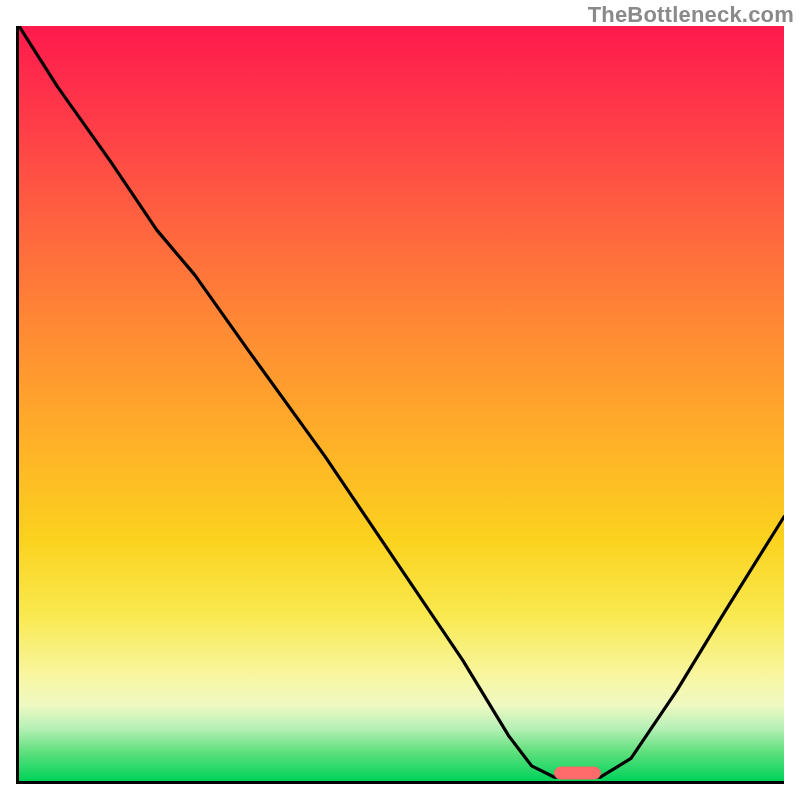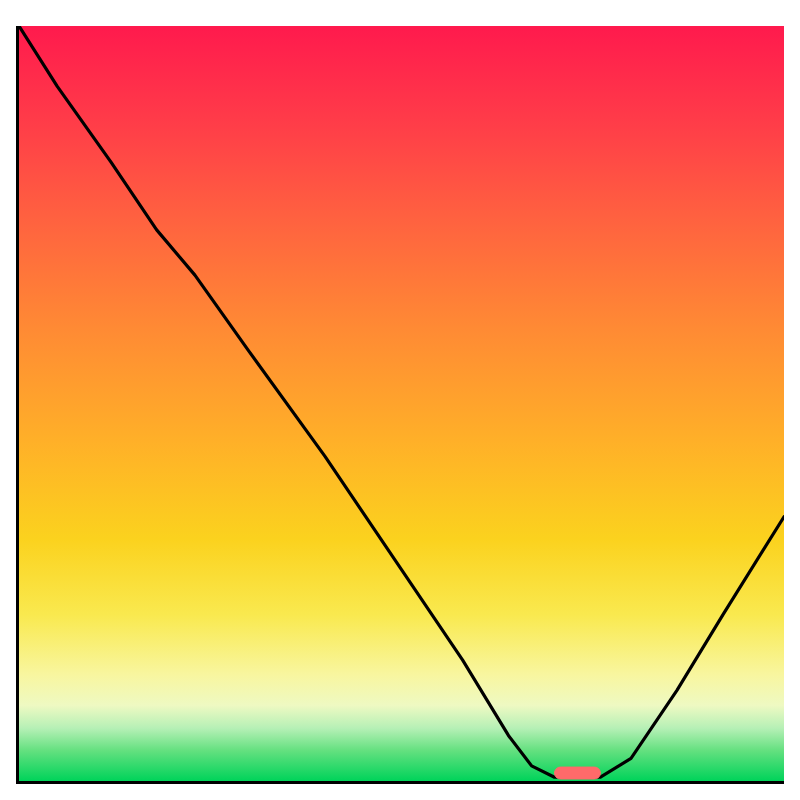--- a/index.html
+++ b/index.html
@@ -71,20 +71,21 @@
   }
   .marker {
     fill: #ff6a6a;
     stroke: #ff6a6a;
   }
 </style>
 </head>
 <body>
 
 <div class="chart-wrap">
+  <div class="watermark">TheBottleneck.com</div>
 
   <div class="plot-frame">
     <div class="gradient-bg"></div>
     <svg class="overlay" viewBox="0 0 768 758" preserveAspectRatio="none">
       <path id="curve-path" class="curve" d="M0.0 0.0 L38.4 60.6 L92.2 136.4 L138.2 204.7 L176.6 250.1 L230.4 325.9 L307.2 432.1 L384.0 545.8 L445.4 636.7 L491.5 712.5 L514.6 742.8 L537.6 754.2 L583.7 754.2 L614.4 735.3 L660.5 667.0 L706.6 591.2 L768.0 492.7"></path>
       <rect id="marker-rect" class="marker" x="537.6" y="744.0" width="46.1" height="12.0" rx="6" ry="6" fill="#ff6a6a" stroke="#ff6a6a"></rect>
     </svg>
   </div>
 </div>
 

